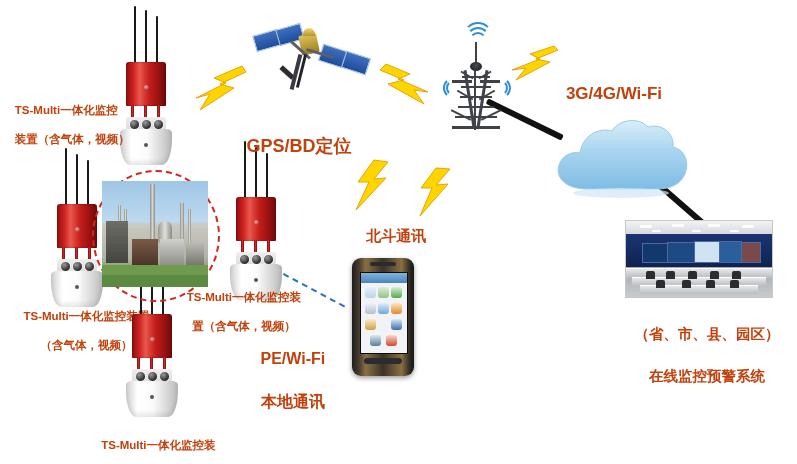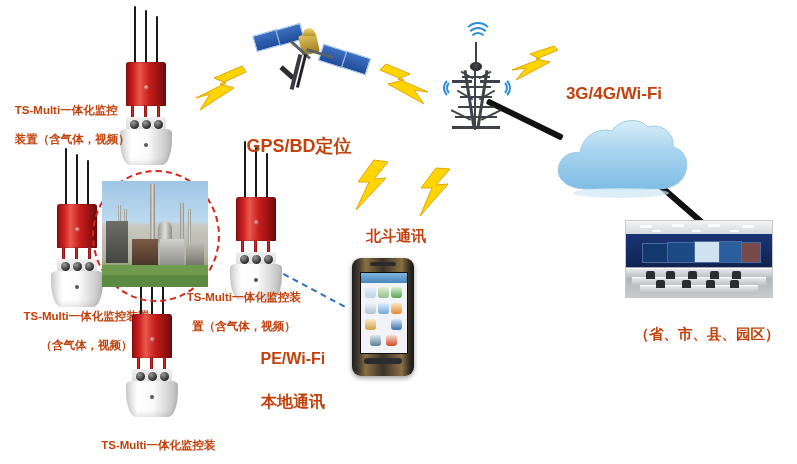--- a/index.html
+++ b/index.html
@@ -341,20 +341,21 @@
     <div class="rm-chair" style="left:62px;top:50px;width:9px;height:8px;"></div>
     <div class="rm-chair" style="left:84px;top:50px;width:9px;height:8px;"></div>
     <div class="rm-chair" style="left:106px;top:50px;width:9px;height:8px;"></div>
     <div class="rm-chair" style="left:30px;top:59px;width:9px;height:8px;"></div>
     <div class="rm-chair" style="left:56px;top:59px;width:9px;height:8px;"></div>
     <div class="rm-chair" style="left:80px;top:59px;width:9px;height:8px;"></div>
     <div class="rm-chair" style="left:104px;top:59px;width:9px;height:8px;"></div>
   </div>
   <div class="lbl" style="left:603px;top:303px;width:192px;font-size:14.5px;line-height:1.45;">
     <span>（省、市、县、园区）</span><br>
+    <span>在线监控预警系统</span>
   </div>
 
   <div class="tab-case" style="left:352px;top:258px;width:62px;height:118px;">
     <div class="tab-top" style="left:18px;top:4px;width:26px;height:4px;"></div>
     <div class="tab-screen" style="left:8px;top:14px;width:46px;height:80px;">
       <div class="tab-title"></div>
       <div class="appicon" style="left:4px;top:14px;width:11px;height:11px;background:linear-gradient(180deg,#e8f1f9,#b9d4ea);"></div>
       <div class="appicon" style="left:17px;top:14px;width:11px;height:11px;background:linear-gradient(180deg,#dcefda,#8fc18a);"></div>
       <div class="appicon" style="left:30px;top:14px;width:11px;height:11px;background:linear-gradient(180deg,#d6f0d2,#57a84e);"></div>
       <div class="appicon" style="left:4px;top:30px;width:11px;height:11px;background:linear-gradient(180deg,#eef3f8,#aebfd0);"></div>

